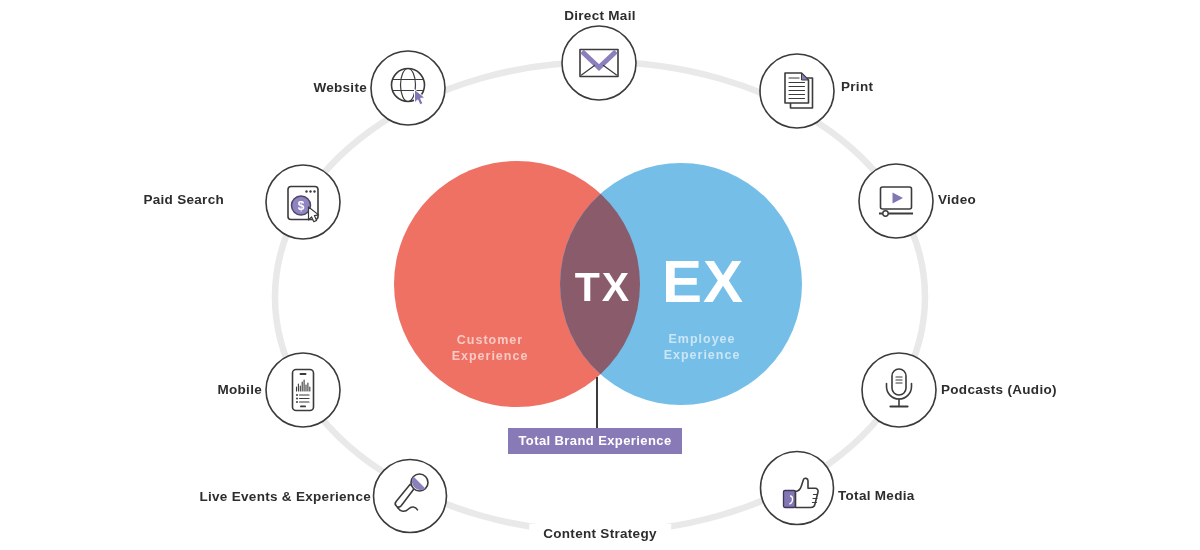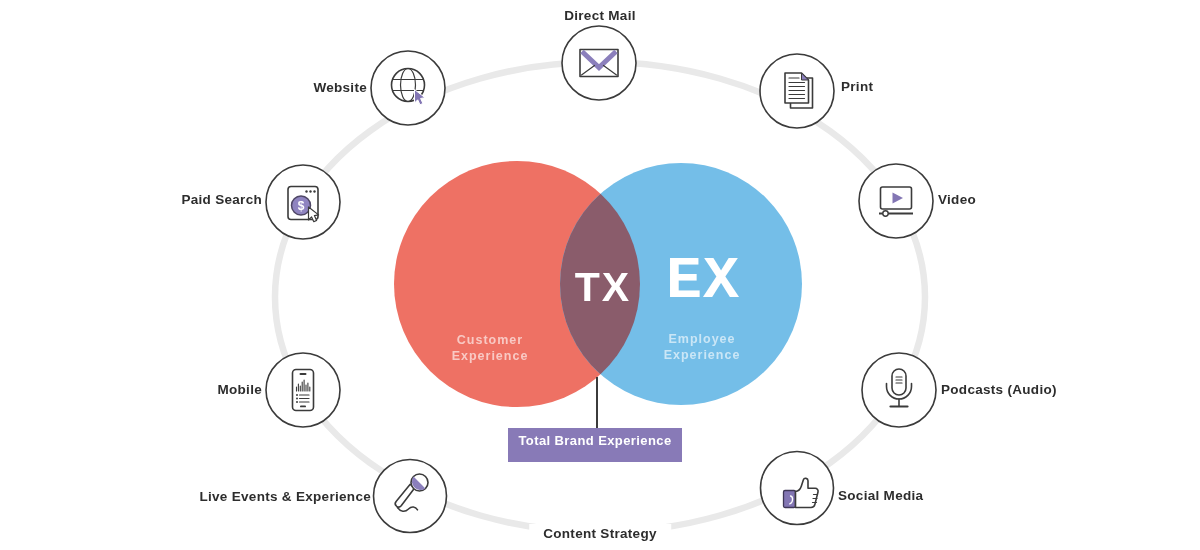--- a/index.html
+++ b/index.html
@@ -7,33 +7,33 @@
     position:relative;width:1200px;height:550px;background:#ffffff;overflow:hidden;
     font-family:"Liberation Sans",sans-serif;
   }
   .stage svg.layer{position:absolute;left:0;top:0;}
   
   .venn-abbr{
     position:absolute;transform:translate(-50%,-50%);
     color:#fff;font-weight:700;letter-spacing:1px;white-space:nowrap;
   }
   .cx-abbr{left:488px;top:282px;font-size:60px;}
-  .ex-abbr{left:703px;top:281px;font-size:60px;font-family:Liberation Mono, monospace;}
+  .ex-abbr{left:703px;top:281px;font-size:60px;}
   .tx-abbr{left:603px;top:287px;font-size:41px;letter-spacing:2px;}
   .venn-sub{
     position:absolute;transform:translate(-50%,-50%);text-align:center;
     font-size:12.5px;font-weight:700;letter-spacing:1px;line-height:15.5px;
     color:rgba(255,255,255,0.62);white-space:nowrap;margin-top:20px;
   }
   .cx-sub{left:490px;top:328px;}
   .ex-sub{left:702px;top:327px;}
   
   .connector{position:absolute;left:596px;top:377px;width:2px;height:51px;background:#3b3b3b;}
   .callout{
-    position:absolute;left:508px;top:428px;width:174px;height:34px;line-height:25px;
+    position:absolute;left:508px;top:428px;width:174px;height:26px;line-height:25px;
     background:#887ab7;color:#fff;text-align:center;font-size:13px;font-weight:700;
     letter-spacing:.4px;white-space:nowrap;
   }
   
   .node{position:absolute;width:80px;height:80px;}
   .n-direct-mail{left:559px;top:23px;}
   .n-website{left:368px;top:48px;}
   .n-print{left:757px;top:51px;}
   .n-paid-search{left:263px;top:162px;}
   .n-video{left:856px;top:161px;}
@@ -41,21 +41,21 @@
   .n-podcasts{left:859px;top:350px;}
   .n-live-events{left:370px;top:456px;}
   .n-social{left:757px;top:448px;}
   .chan-label{
     position:absolute;font-size:13.5px;font-weight:700;color:#2d2d2d;
     letter-spacing:.3px;white-space:nowrap;text-align:right;
   }
   .l-direct-mail{left:600px;top:8px;transform:translateX(-50%);}
   .l-website{right:833px;top:80px;}
   .l-print{left:841px;top:79px;}
-  .l-paid-search{right:938px;top:192px;margin-left:39px;}
+  .l-paid-search{right:976px;top:192px;margin-left:39px;}
   .l-video{left:938px;top:192px;}
   .l-mobile{right:938px;top:382px;}
   .l-podcasts{left:941px;top:382px;}
   .l-live-events{right:829px;top:489px;}
   .l-social{left:838px;top:488px;}
   .l-content-strategy{left:600px;top:524px;transform:translateX(-50%);background:#fff;padding:2px 14px;}
   
   .ic{stroke:#3b3b3b;fill:none;stroke-width:1.6;stroke-linecap:round;stroke-linejoin:round;}
   .icw{stroke:#3b3b3b;fill:#fff;stroke-width:1.6;stroke-linejoin:round;}
   .thin{stroke:#3b3b3b;fill:none;stroke-width:1.2;stroke-linecap:round;}
@@ -213,17 +213,17 @@
     <svg width="80" height="80" viewBox="0 0 80 80">
       <circle class="nodecircle" cx="40" cy="40" r="36.5"></circle>
       <rect x="26.5" y="42.5" width="12" height="17" rx="1.5" fill="#8376b4" stroke="#3f3757" stroke-width="1.3"></rect>
       <path d="M33.5,48 q2.5,0.5 2,4 q-0.4,3.5 -2.8,3.8" stroke="#ffffff" stroke-width="1.3" fill="none" stroke-linecap="round"></path>
       <path class="icw" d="M38.5,59.5 V43.5 c2.8,-0.3 4.8,-2.3 5.8,-5.3 l2.1,-6.4 c0.8,-2.4 4.6,-1.7 4.6,0.9 v7.6 h7.1 c2.1,0 3.4,1.7 2.9,3.7 l-3.1,12.4 c-0.4,1.8 -2,3.1 -3.9,3.1 Z"></path>
       <line class="thin" x1="56.5" y1="46.5" x2="60.5" y2="46.5" stroke-width="1.1"></line>
       <line class="thin" x1="56" y1="50.5" x2="60" y2="50.5" stroke-width="1.1"></line>
       <line class="thin" x1="55.5" y1="54.5" x2="59.5" y2="54.5" stroke-width="1.1"></line>
     </svg>
   </div>
-  <div class="chan-label l-social">Social Media</div>
+  <div class="chan-label l-social">Total Media</div>
 
   <div class="chan-label l-content-strategy">Content Strategy</div>
 
 </div>
 
 </body></html>

